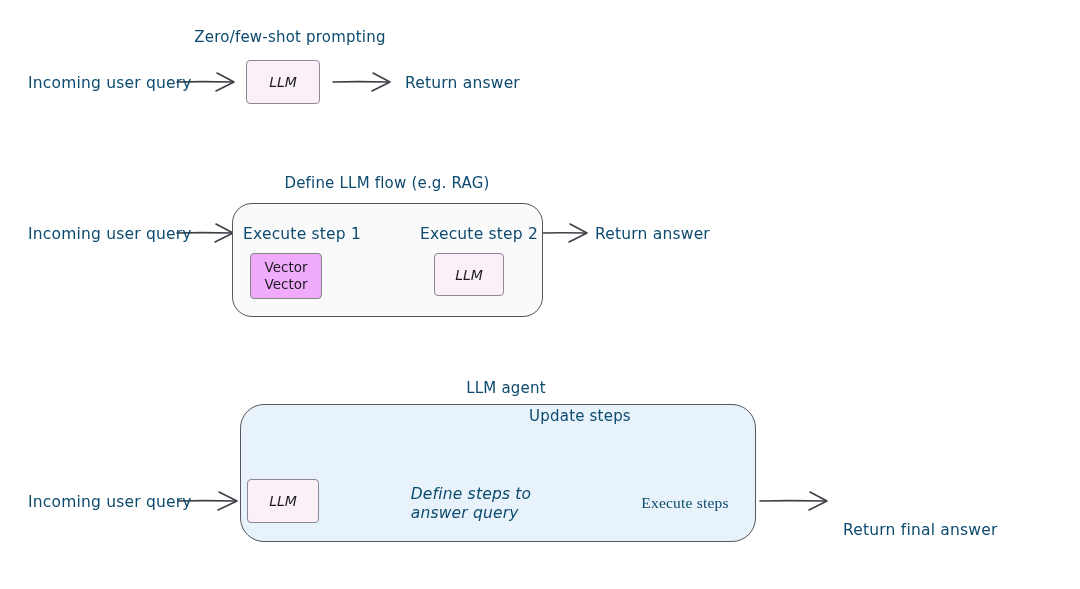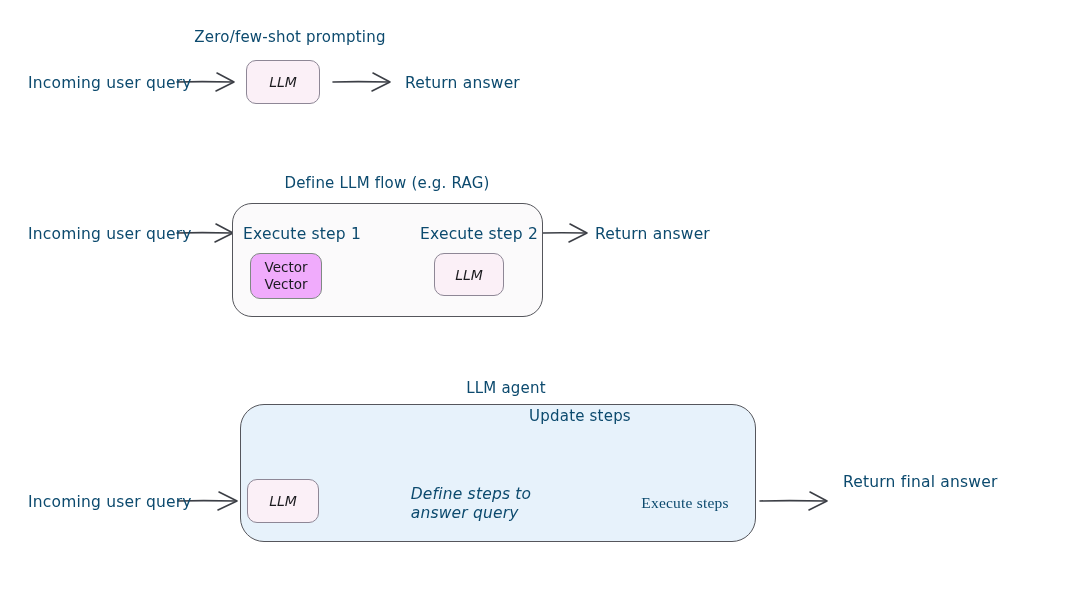--- a/index.html
+++ b/index.html
@@ -44,21 +44,21 @@
     font-size: 14px;
     font-style: italic;
   }
   .node-box {
     position: absolute;
     box-sizing: border-box;
     display: flex;
     align-items: center;
     justify-content: center;
     text-align: center;
-    border-radius: 10px;
+    border-radius: 4px;
     border: 1.3px solid #8a8396;
   }
   .node-box.llm {
     background: #fbf0f7;
     border-color: #8e8796;
   }
   .node-box.vector {
     background: #f0abfc;
     border-color: #7f8a83;
   }
@@ -179,13 +179,13 @@
 
 <div class="lbl flowtext center two-line" style="left:471px; top:485px; text-align:left;font-style:italic;">
   <div>Define steps to</div>
   <div>answer query</div>
 </div>
 
 <div class="lbl flowtext center" style="left:685px; top:494px;font-family:Liberation Serif, serif;">Execute steps</div>
 
 <div class="lbl title center" style="left:580px; top:408px;">Update steps</div>
 
-<div class="lbl flowtext" style="left:843px; top:473px;">Return final answer</div>
+<div class="lbl flowtext" style="left:843px; top:521px;">Return final answer</div>
 
 </body></html>

